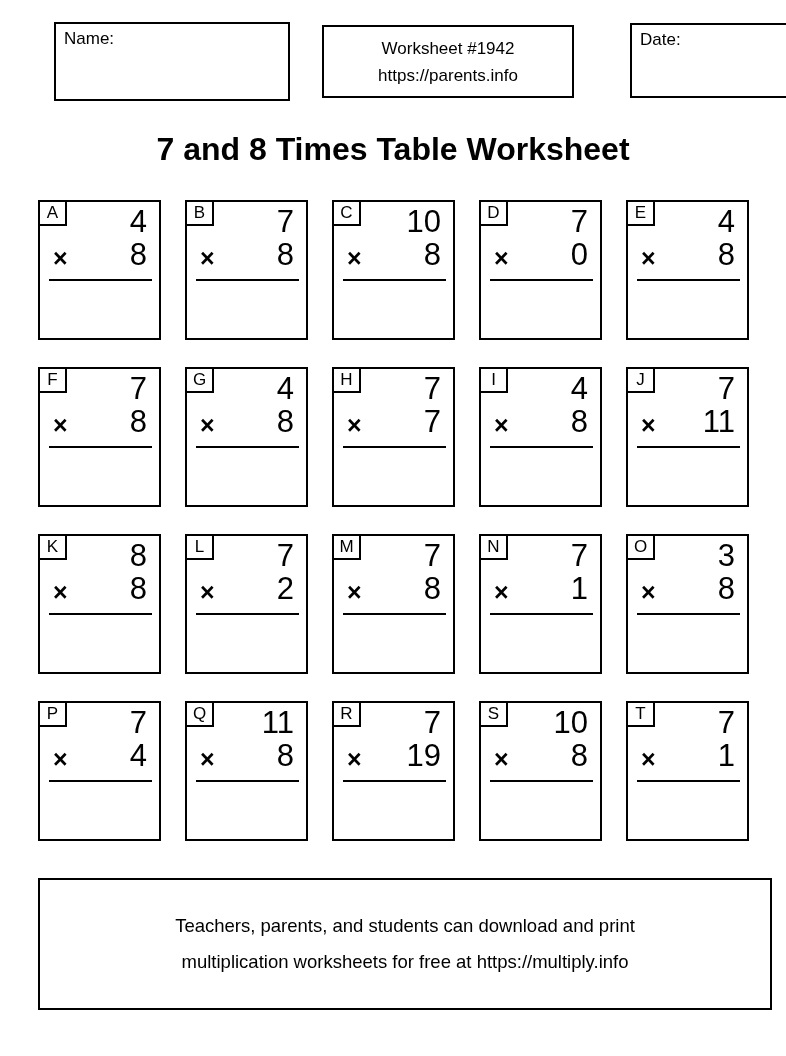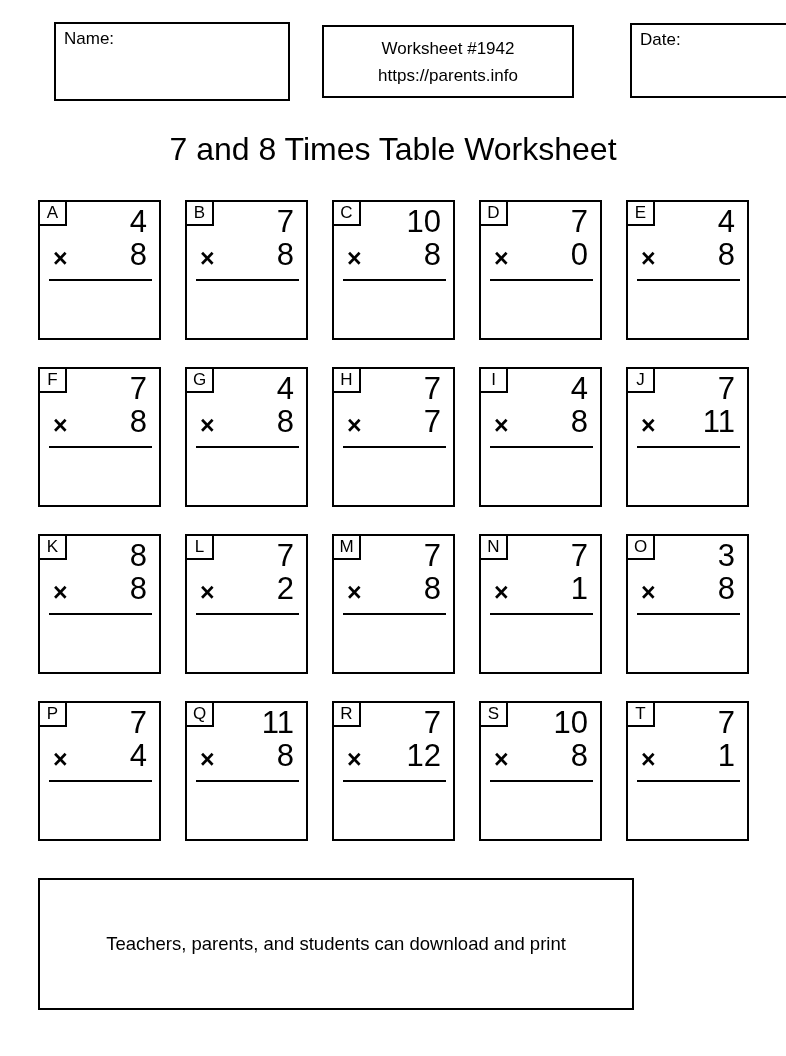--- a/index.html
+++ b/index.html
@@ -26,21 +26,21 @@
   #worksheet-box {
     left: 322px; top: 25px; width: 252px; height: 73px;
     display: flex; flex-direction: column;
     align-items: center; justify-content: center;
     font-size: 17px; line-height: 27px; text-align: left;
   }
 
   
   #title {
     position: absolute; top: 130px; left: 0; width: 786px;
-    text-align: center; font-size: 32px; line-height: 38px;
+    text-align: center; font-size: 32px; line-height: 38px; font-weight: bold;
   }
 
   
   #problems {
     position: absolute; left: 38px; top: 200px;
     display: grid;
     grid-template-columns: repeat(5, 123px);
     grid-auto-rows: 140px;
     column-gap: 24px; row-gap: 27px;
   }
@@ -73,21 +73,21 @@
     position: absolute; top: 77px; left: 9px; right: 7px;
     border-top: 2px solid var(--ink);
   }
   .answer-space {
     position: absolute; top: 79px; left: 0; right: 0; bottom: 0;
   }
 
   
   #footer-box {
     position: absolute; left: 38px; top: 878px;
-    width: 596px; height: 132px;
+    width: 734px; height: 132px;
     border: 2px solid var(--ink);
     display: flex; flex-direction: column;
     align-items: center; justify-content: center;
     text-align: center;
     font-size: 18.5px; line-height: 36px;
   }
 </style>
 </head>
 <body>
 
@@ -259,21 +259,21 @@
       <div class="times-sign">×</div>
       <div class="operand-bottom">8</div>
       <div class="answer-rule"></div>
       <div class="answer-space"></div>
     </div>
 
     <div class="problem-card">
       <div class="problem-label">R</div>
       <div class="operand-top">7</div>
       <div class="times-sign">×</div>
-      <div class="operand-bottom">12</div>
+      <div class="operand-bottom">19</div>
       <div class="answer-rule"></div>
       <div class="answer-space"></div>
     </div>
 
     <div class="problem-card">
       <div class="problem-label">S</div>
       <div class="operand-top">10</div>
       <div class="times-sign">×</div>
       <div class="operand-bottom">8</div>
       <div class="answer-rule"></div>
@@ -285,15 +285,16 @@
       <div class="operand-top">7</div>
       <div class="times-sign">×</div>
       <div class="operand-bottom">1</div>
       <div class="answer-rule"></div>
       <div class="answer-space"></div>
     </div>
   </div>
 
   <div id="footer-box">
     <span>Teachers, parents, and students can download and print</span>
+    <span>multiplication worksheets for free at https://multiply.info</span>
   </div>
 
 </div>
 
 </body></html>

